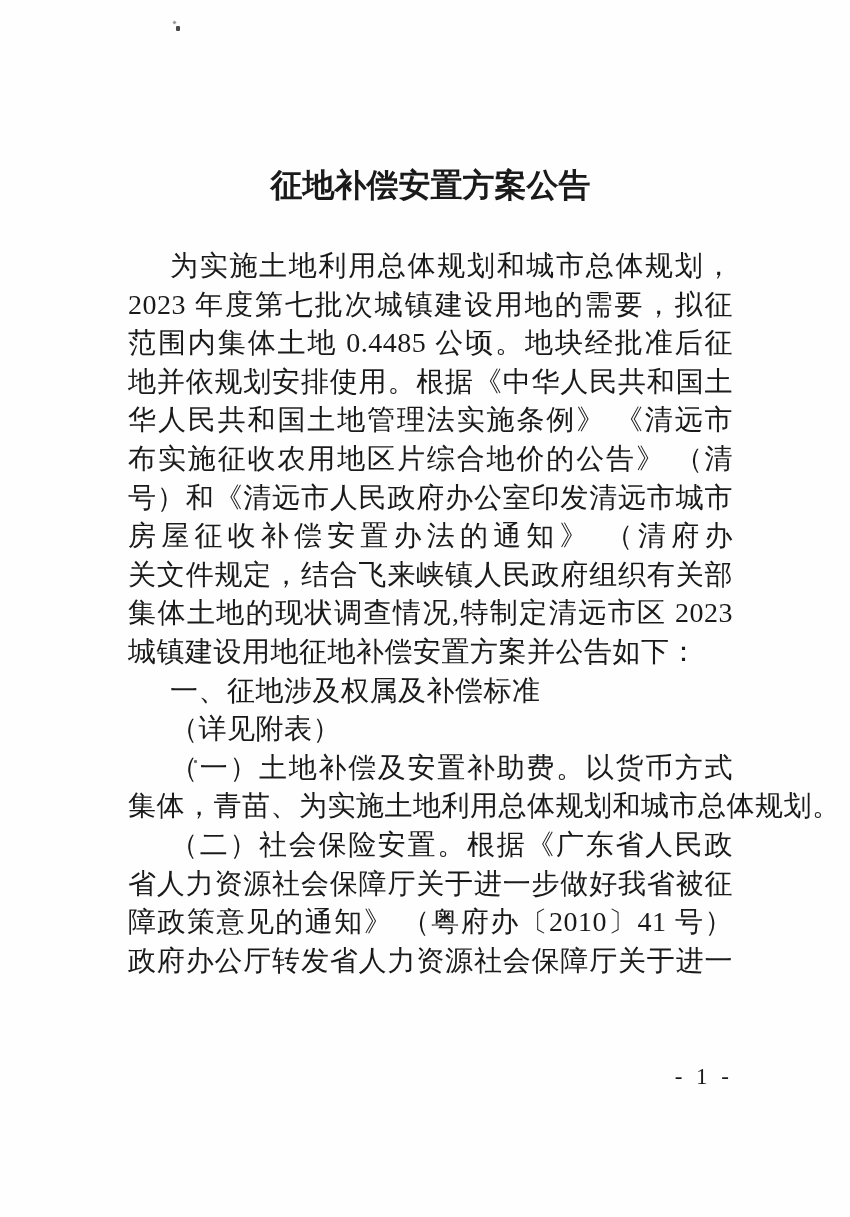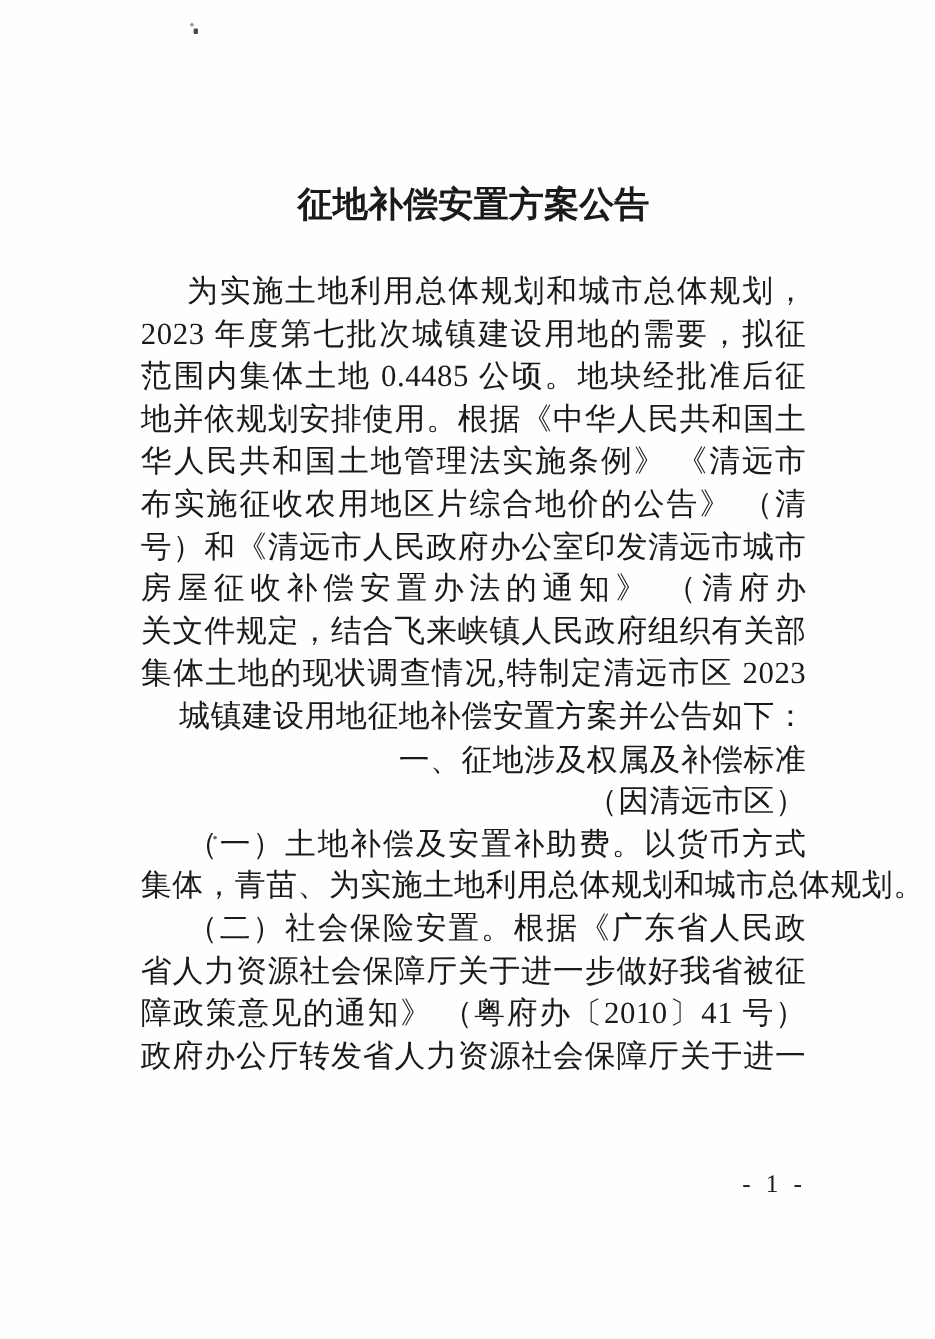--- a/index.html
+++ b/index.html
@@ -29,21 +29,20 @@
   .doc-body{
     position:absolute;
     top:247px;left:128px;width:605px;
     font-size:28px;
   }
   .line{
     height:38.6px;
     line-height:38.6px;
     white-space:nowrap;
     letter-spacing:0.5px;
-    text-align:right;
   }
   .line.justify{
     white-space:normal;
     text-align:justify;
     text-align-last:justify;
     overflow:hidden;
   }
   .line.indent{
     padding-left:42px;
   }
@@ -90,21 +89,21 @@
       <div class="line justify">范围内集体土地 0.4485 公顷。地块经批准后征收为国有建设用</div>
       <div class="line justify">地并依规划安排使用。根据《中华人民共和国土地管理法》《中</div>
       <div class="line justify">华人民共和国土地管理法实施条例》 《清远市人民政府关于公</div>
       <div class="line justify">布实施征收农用地区片综合地价的公告》 （清府函〔2021〕45</div>
       <div class="line justify">号）和《清远市人民政府办公室印发清远市城市规划区土地及</div>
       <div class="line justify">房屋征收补偿安置办法的通知》 （清府办〔2013〕19 号）等相</div>
       <div class="line justify">关文件规定，结合飞来峡镇人民政府组织有关部门对被征地村</div>
       <div class="line justify">集体土地的现状调查情况,特制定清远市区 2023 年度第七批次</div>
       <div class="line">城镇建设用地征地补偿安置方案并公告如下：</div>
       <div class="line indent heading">一、征地涉及权属及补偿标准</div>
-      <div class="line indent">（因清远市区）</div>
+      <div class="line indent">（详见附表）</div>
       <div class="line indent justify">（一）土地补偿及安置补助费。以货币方式支付给被征地</div>
       <div class="line">集体，青苗、为实施土地利用总体规划和城市总体规划。</div>
       <div class="line indent justify">（二）社会保险安置。根据《广东省人民政府办公厅转发</div>
       <div class="line justify">省人力资源社会保障厅关于进一步做好我省被征地农民养老保</div>
       <div class="line justify">障政策意见的通知》 （粤府办〔2010〕41 号） 、 《广东省人民</div>
       <div class="line justify">政府办公厅转发省人力资源社会保障厅关于进一步完善我省被</div>
     </div>
 
   <div class="page-number">- 1 -</div>
 </div>

